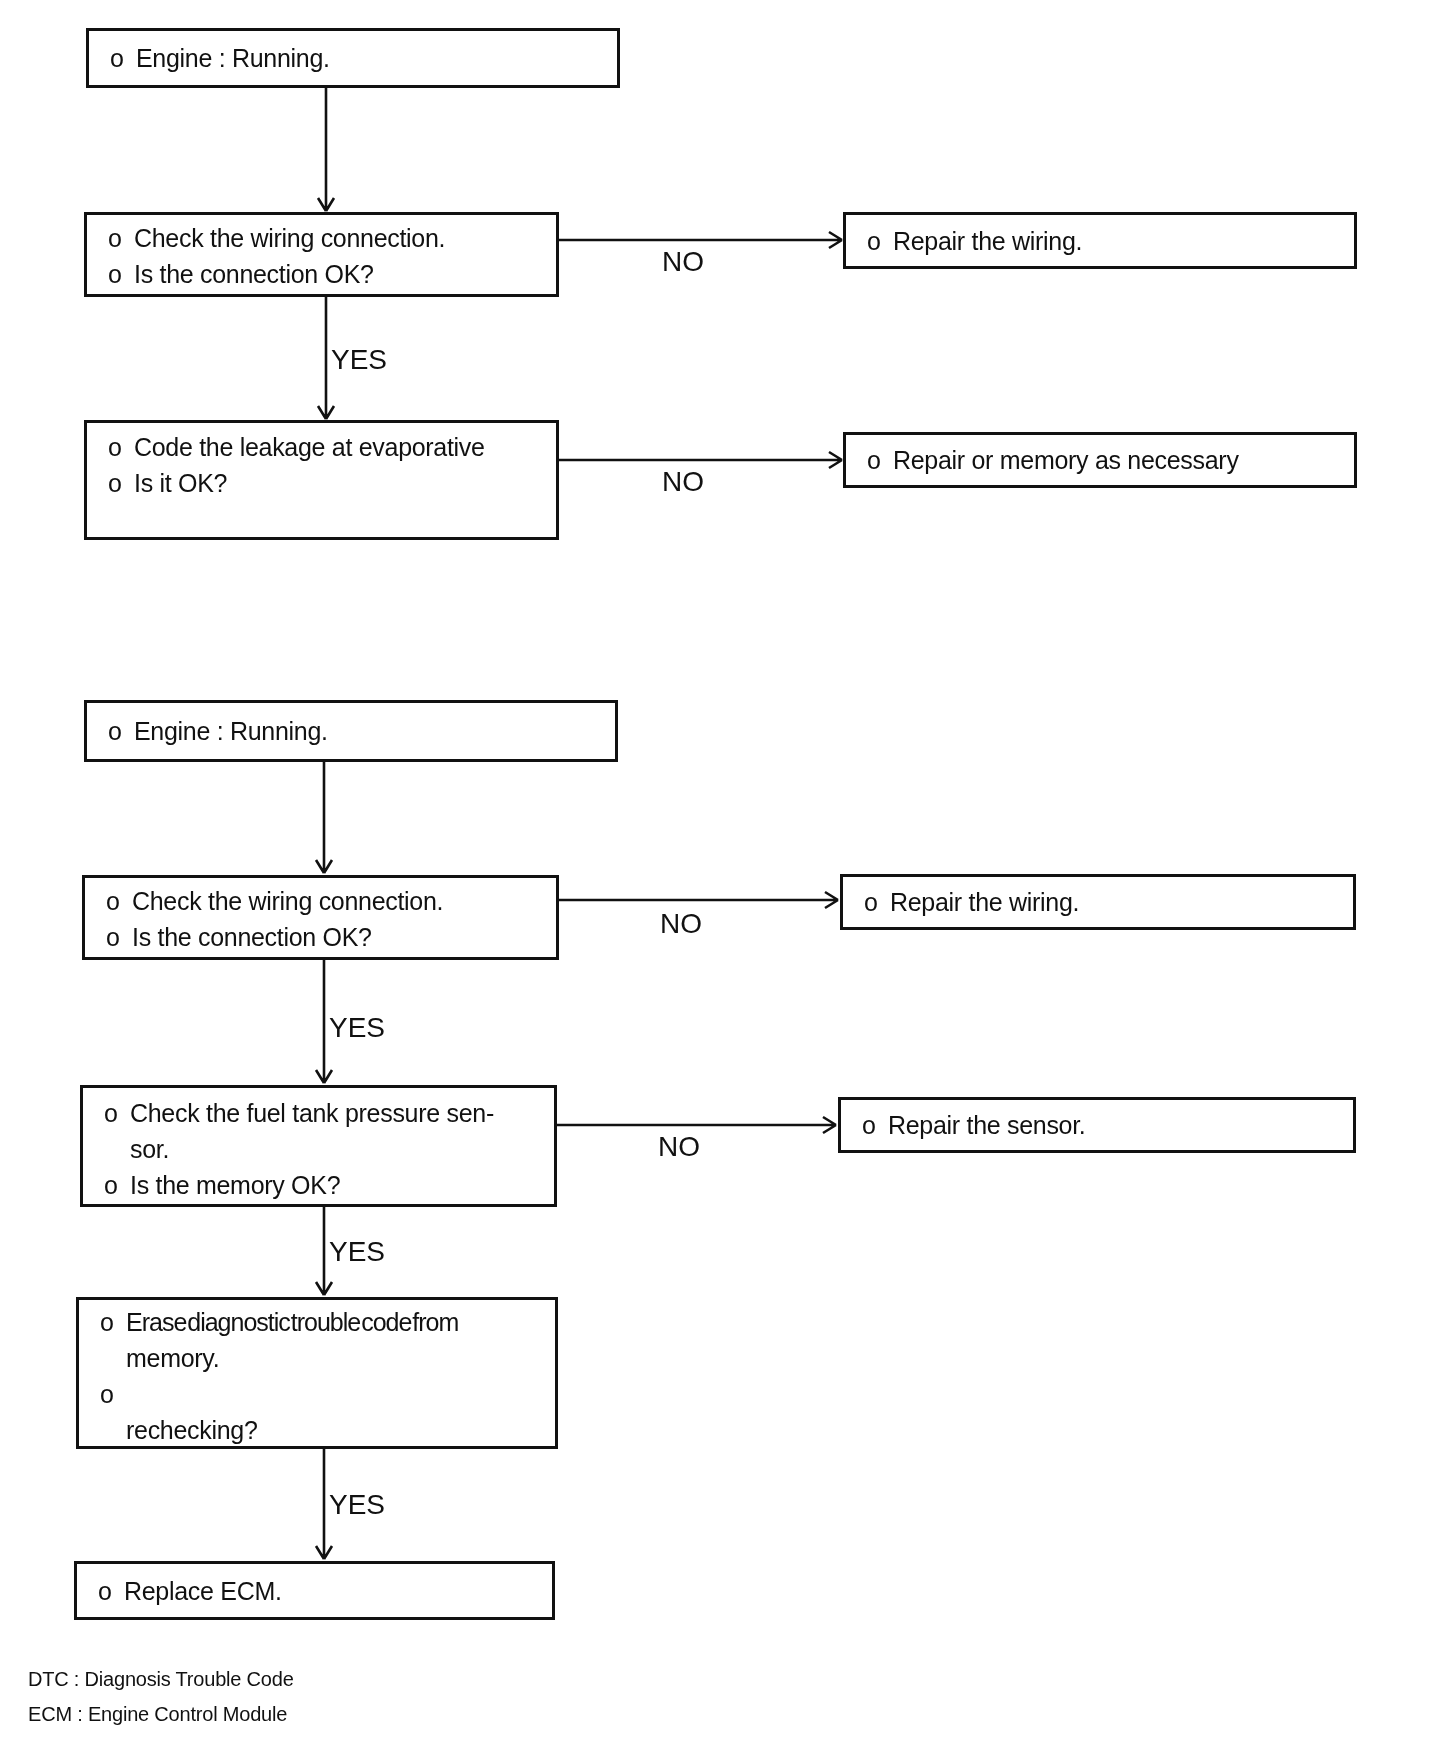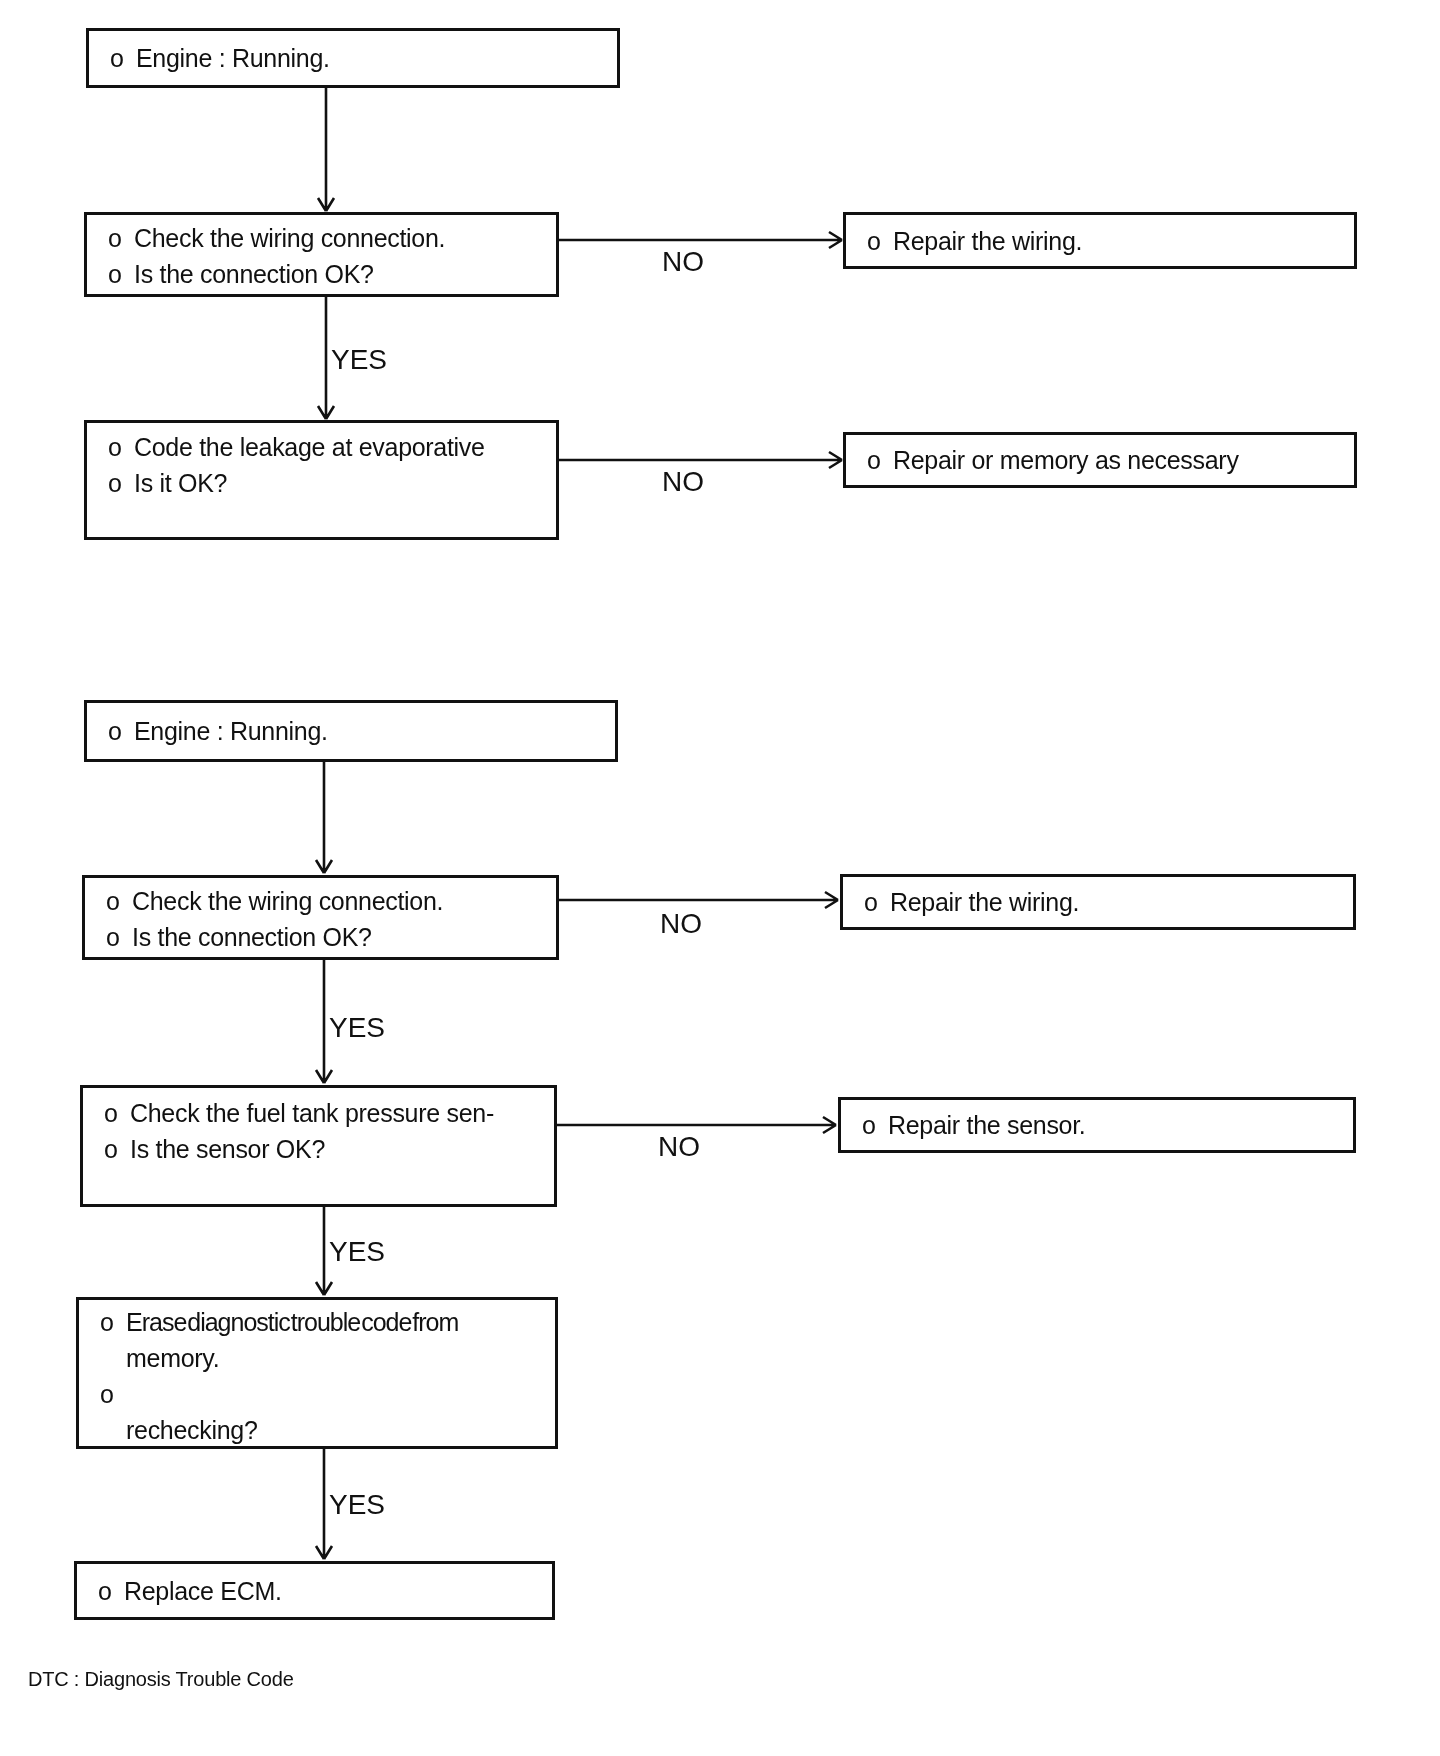--- a/index.html
+++ b/index.html
@@ -144,22 +144,26 @@
       <span class="t">Repair the wiring.</span>
     </div>
   </div>
 
   <div class="node pt3b" style="left:80px;top:1085px;width:477px;height:122px;">
     <div class="bl">
       <span class="b">o</span>
       <span class="t">Check the fuel tank pressure sen-</span>
     </div>
     <div class="bl">
-      <span class="b">o</span>
-      <span class="t">Is the sensor OK?</span>
+      <span class="b"></span>
+      <span class="t">sor.</span>
+    </div>
+    <div class="bl">
+      <span class="b">o</span>
+      <span class="t">Is the memory OK?</span>
     </div>
   </div>
 
   <div class="node single" style="left:838px;top:1097px;width:518px;height:56px;">
     <div class="bl">
       <span class="b">o</span>
       <span class="t">Repair the sensor.</span>
     </div>
   </div>
 
@@ -188,14 +192,15 @@
     </div>
   </div>
 
   <div class="edge-label" style="left:660px;top:908px;">NO</div>
   <div class="edge-label" style="left:329px;top:1012px;">YES</div>
   <div class="edge-label" style="left:658px;top:1131px;">NO</div>
   <div class="edge-label" style="left:329px;top:1236px;">YES</div>
   <div class="edge-label" style="left:329px;top:1489px;">YES</div>
 
   <div class="footer-line" style="top:1668px;">DTC : Diagnosis Trouble Code</div>
+  <div class="footer-line" style="top:1703px;">ECM : Engine Control Module</div>
 
 </div>
 
 </body></html>

